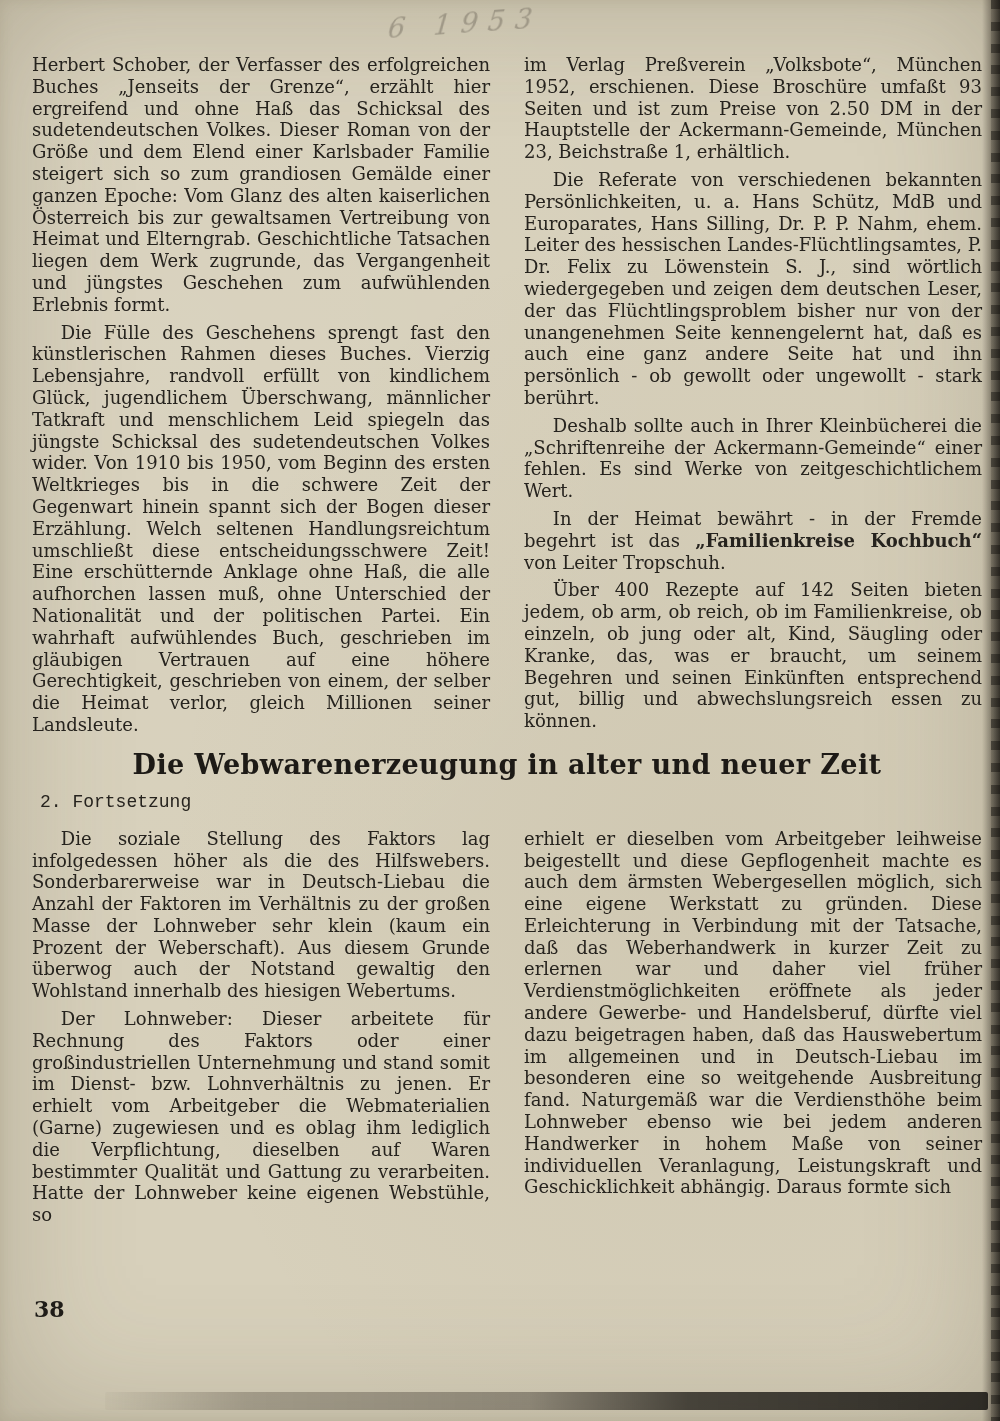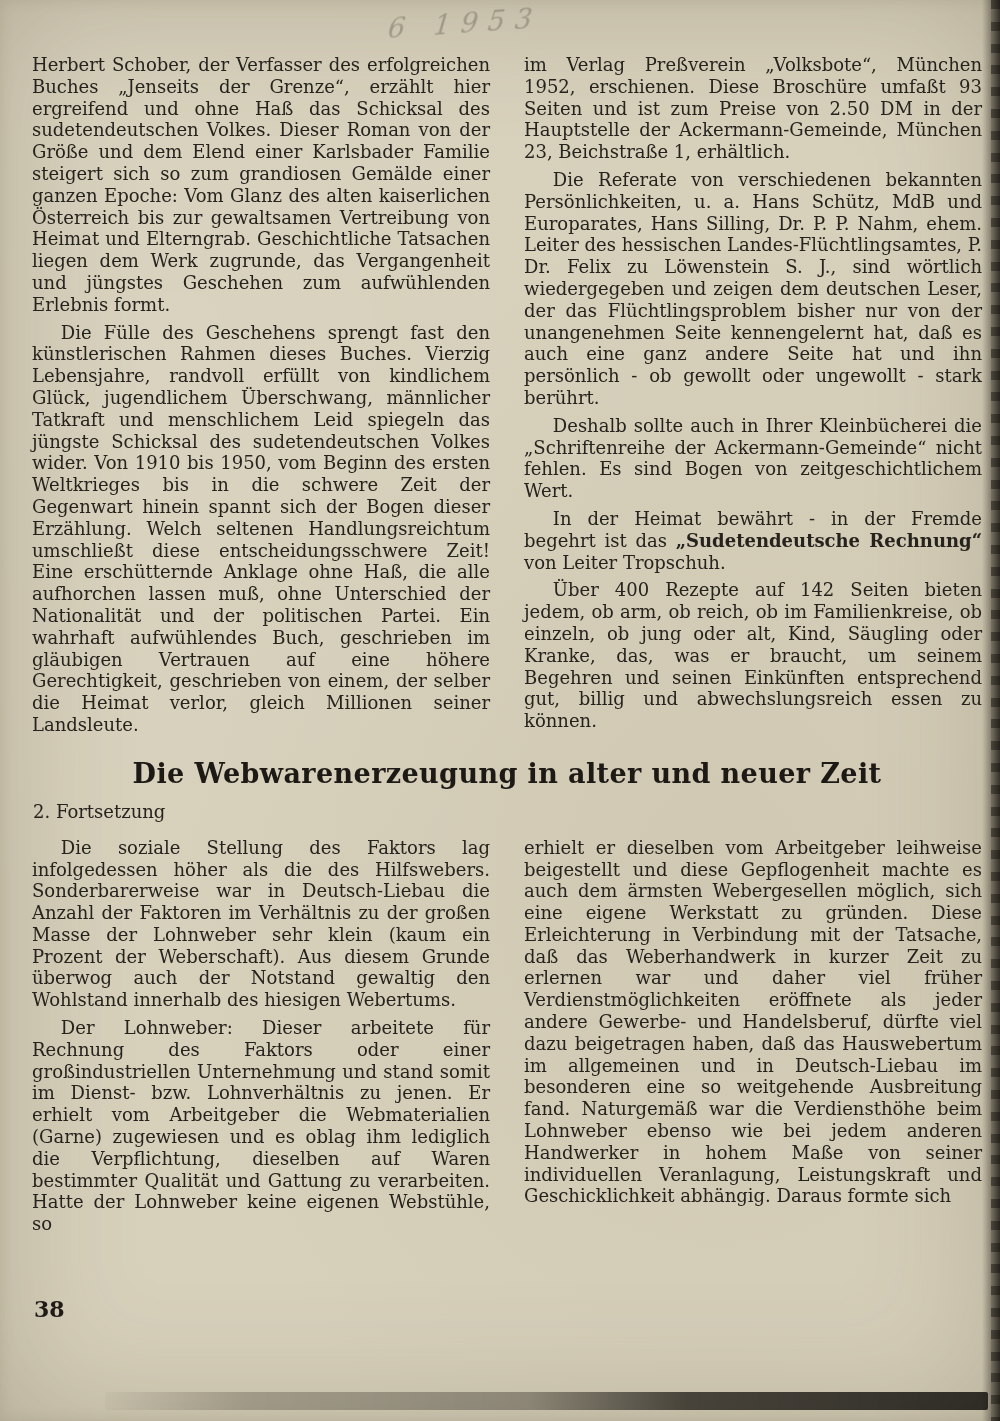--- a/index.html
+++ b/index.html
@@ -13,24 +13,24 @@
       #d7d0bb;
     box-shadow: inset 0 0 130px rgba(100,90,65,0.30), inset 0 0 14px rgba(120,110,85,0.18);
   }
   .content { position:absolute; left:32px; right:18px; top:54px; }
   .cols { display:flex; gap:34px; }
   .col { flex:1 1 0; text-align:justify; font-size:18px; line-height:21.8px; hyphens:auto; }
   p.para { text-indent:1.6em; margin:0 0 6px 0; }
   p.para.cont { text-indent:0; }
   .b { font-weight:bold; }
 
-  .article-head { margin-top:16px; text-align:center; position:relative; }
+  .article-head { margin-top:7px; text-align:center; position:relative; }
   .article-head h1 { font-size:27px; font-weight:bold; letter-spacing:0.4px; color:#1d1a16; }
   .byline-row { position:relative; margin-top:12px; height:24px; font-size:18px; text-align:left; }
-  .byline-row .cont-label { position:absolute; left:1px; top:0; }
+  .byline-row .cont-label { position:absolute; left:8px; top:0;font-family:Liberation Mono, monospace; }
   .byline-row .byline { position:absolute; left:50%; transform:translateX(-52%); top:0; white-space:nowrap; }
 
   .cols.second { margin-top:12px; }
 
   .page-number { position:absolute; left:34px; top:1296px; font-weight:bold; font-size:22px; color:#1f1c18; }
 
   .handwritten {
     position:absolute; left:388px; top:8px; font-size:27px; color:#7d7668;
     font-style:italic; letter-spacing:10px; opacity:0.55;
     transform:rotate(-4deg) skewX(-10deg); filter:blur(0.6px);
@@ -66,22 +66,22 @@
 
     <section>
       <div class="cols">
         <div class="col">
           <p class="para cont">Herbert Schober, der Verfasser des erfolgreichen Buches „Jenseits der Grenze“, erzählt hier ergreifend und ohne Haß das Schicksal des sudetendeutschen Volkes. Dieser Roman von der Größe und dem Elend einer Karlsbader Familie steigert sich so zum grandiosen Gemälde einer ganzen Epoche: Vom Glanz des alten kaiserlichen Österreich bis zur gewaltsamen Vertreibung von Heimat und Elterngrab. Geschichtliche Tatsachen liegen dem Werk zugrunde, das Vergangenheit und jüngstes Geschehen zum aufwühlenden Erlebnis formt.</p>
           <p class="para">Die Fülle des Geschehens sprengt fast den künstlerischen Rahmen dieses Buches. Vierzig Lebensjahre, randvoll erfüllt von kindlichem Glück, jugendlichem Überschwang, männlicher Tatkraft und menschlichem Leid spiegeln das jüngste Schicksal des sudetendeutschen Volkes wider. Von 1910 bis 1950, vom Beginn des ersten Weltkrieges bis in die schwere Zeit der Gegenwart hinein spannt sich der Bogen dieser Erzählung. Welch seltenen Handlungsreichtum umschließt diese entscheidungsschwere Zeit! Eine erschütternde Anklage ohne Haß, die alle aufhorchen lassen muß, ohne Unterschied der Nationalität und der politischen Partei. Ein wahrhaft aufwühlendes Buch, geschrieben im gläubigen Vertrauen auf eine höhere Gerechtigkeit, geschrieben von einem, der selber die Heimat verlor, gleich Millionen seiner Landsleute.</p>
         </div>
         <div class="col">
           <p class="para cont">im Verlag Preßverein „Volksbote“, München 1952, erschienen. Diese Broschüre umfaßt 93 Seiten und ist zum Preise von 2.50 DM in der Hauptstelle der Ackermann-Gemeinde, München 23, Beichstraße 1, erhältlich.</p>
           <p class="para">Die Referate von verschiedenen bekannten Persönlichkeiten, u. a. Hans Schütz, MdB und Europarates, Hans Silling, Dr. P. P. Nahm, ehem. Leiter des hessischen Landes-Flüchtlingsamtes, P. Dr. Felix zu Löwenstein S. J., sind wörtlich wiedergegeben und zeigen dem deutschen Leser, der das Flüchtlingsproblem bisher nur von der unangenehmen Seite kennengelernt hat, daß es auch eine ganz andere Seite hat und ihn persönlich - ob gewollt oder ungewollt - stark berührt.</p>
-          <p class="para">Deshalb sollte auch in Ihrer Kleinbücherei die „Schriftenreihe der Ackermann-Gemeinde“ nicht fehlen. Es sind Bogen von zeitgeschichtlichem Wert.</p>
-          <p class="para"><span>In der Heimat bewährt - in der Fremde begehrt ist das </span><span class="b">„Sudetendeutsche Rechnung“</span><span> von Leiter Tropschuh.</span></p>
+          <p class="para">Deshalb sollte auch in Ihrer Kleinbücherei die „Schriftenreihe der Ackermann-Gemeinde“ einer fehlen. Es sind Werke von zeitgeschichtlichem Wert.</p>
+          <p class="para"><span>In der Heimat bewährt - in der Fremde begehrt ist das </span><span class="b">„Familienkreise Kochbuch“</span><span> von Leiter Tropschuh.</span></p>
           <p class="para">Über 400 Rezepte auf 142 Seiten bieten jedem, ob arm, ob reich, ob im Familienkreise, ob einzeln, ob jung oder alt, Kind, Säugling oder Kranke, das, was er braucht, um seinem Begehren und seinen Einkünften entsprechend gut, billig und abwechslungsreich essen zu können.</p>
         </div>
       </div>
     </section>
 
     <header class="article-head">
       <h1>Die Webwarenerzeugung in alter und neuer Zeit</h1>
       <div class="byline-row">
         <span class="cont-label">2. Fortsetzung</span>
       </div>

